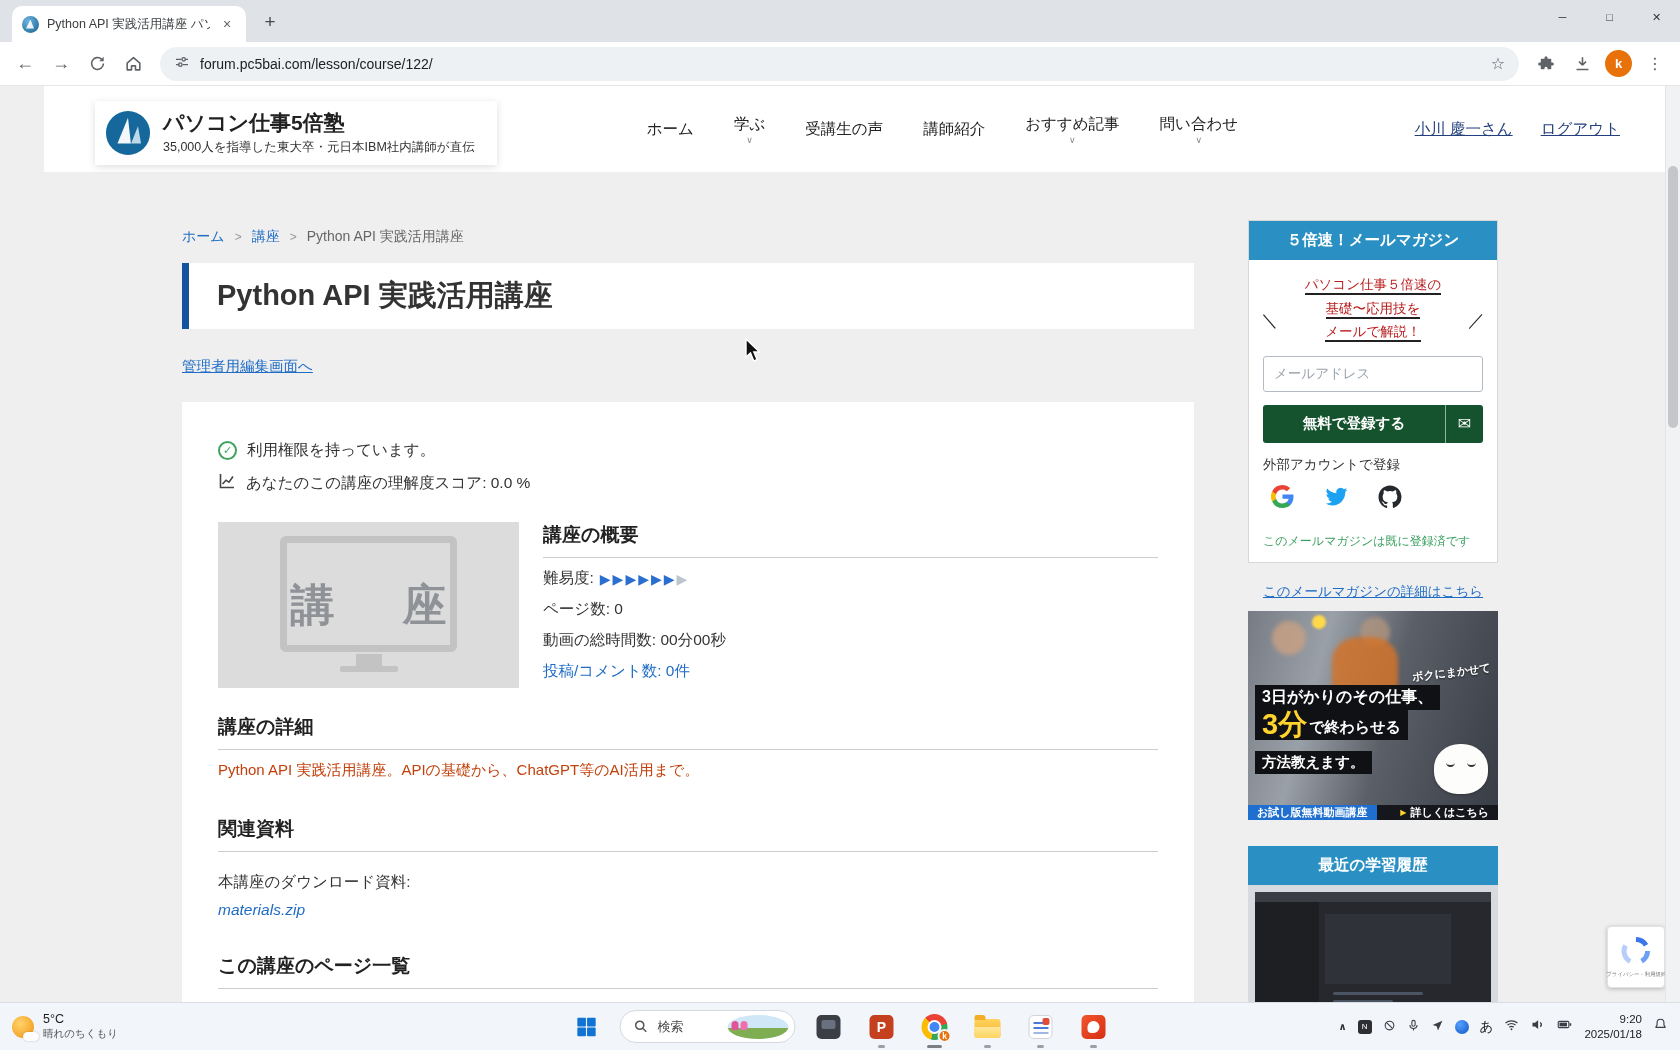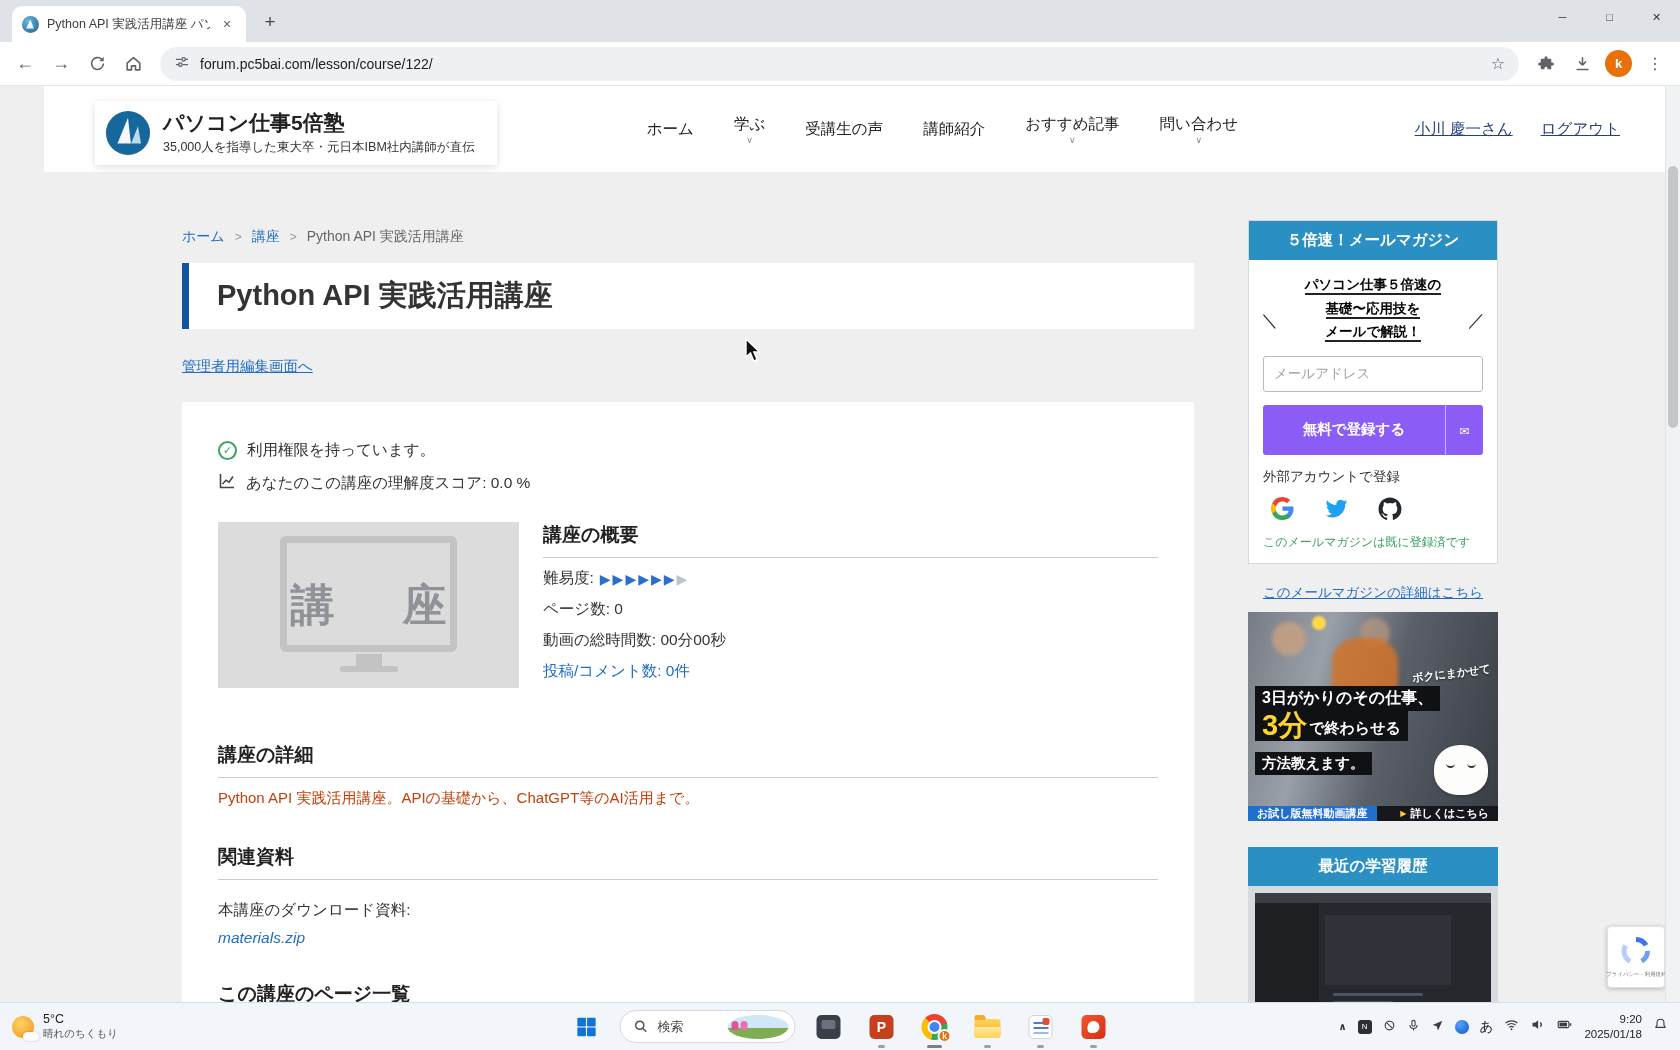--- a/index.html
+++ b/index.html
@@ -58,45 +58,45 @@
   .monitor{position:absolute;left:62px;right:62px;top:14px;bottom:36px;border:7px solid #c3c3c3;border-radius:6px;}
   .monitor-stand{position:absolute;left:50%;transform:translateX(-50%);bottom:22px;width:26px;height:12px;background:#c3c3c3;}
   .monitor-base{position:absolute;left:50%;transform:translateX(-50%);bottom:16px;width:58px;height:6px;background:#c3c3c3;border-radius:2px;}
   .course-img-text{position:relative;font-size:44px;font-weight:bold;color:#8f9398;letter-spacing:28px;padding-left:28px;}
   .overview-col{flex:1;min-width:0;}
   .sec-heading{font-size:19px;font-weight:bold;color:#222;padding-bottom:9px;border-bottom:1px solid #ccc;}
   .ov-line{font-size:15.5px;color:#333;margin-top:10px;display:flex;align-items:center;gap:6px;}
   .tri{color:#2a6fd0;font-size:14px;letter-spacing:2px;}
   .tri.dim{color:#bcc5cf;}
   .link-blue{color:#1f6cc5;text-decoration:none;}
-  .detail-heading{margin-top:54px;}
+  .detail-heading{margin-top:26px;}
   .detail-text{font-size:15px;color:#c2410c;margin-top:8px;line-height:1.6;}
   .materials-heading{margin-top:34px;}
   .materials-label{font-size:15.5px;color:#333;margin-top:20px;}
   .materials-link{display:inline-block;margin-top:8px;font-size:15.5px;font-style:italic;}
   .pages-heading{margin-top:34px;}
 
   
   .nl-card{background:#fff;border:1px solid #d8d8d8;}
   .blue-bar{background:#2a90c3;color:#fff;font-weight:bold;font-size:15.5px;text-align:center;padding:9px 0;}
   .nl-body{padding:13px 14px 12px;}
   .promo-wrap{position:relative;text-align:center;}
-  .promo-line{font-size:13.5px;font-weight:bold;color:#000000;line-height:1.75;}
+  .promo-line{font-size:13.5px;font-weight:normal;color:#b91c1c;line-height:1.75;}
   .promo-line span{border-bottom:2px solid #222;padding-bottom:1px;}
   .deco{position:absolute;font-size:17px;color:#222;top:36px;}
   .deco.l{left:-2px;} .deco.r{right:-2px;}
   .email-input{width:100%;height:36px;border:1px solid #b4bbc3;border-radius:3px;margin-top:12px;padding:0 10px;font-size:13.5px;color:#333;font-family:inherit;outline:none;}
   .email-input::placeholder{color:#9aa3ad;}
-  .reg-btn{width:100%;height:50px;background:#8b5cf6;border:none;border-radius:3px;margin-top:13px;display:flex;align-items:stretch;color:#fff;cursor:pointer;font-family:Liberation Mono, monospace;}
+  .reg-btn{width:100%;height:38px;background:#14532d;border:none;border-radius:3px;margin-top:13px;display:flex;align-items:stretch;color:#fff;cursor:pointer;font-family:Liberation Serif, serif;}
   .reg-label{flex:1;display:flex;align-items:center;justify-content:center;font-size:14.5px;font-weight:bold;}
   .reg-mail{width:38px;border-left:1px solid rgba(255,255,255,.55);display:flex;align-items:center;justify-content:center;font-size:16px;}
   .external-label{font-size:13.5px;color:#333;margin-top:13px;}
   .social-row{display:flex;align-items:center;gap:30px;margin-top:11px;padding-left:8px;}
   .social-row svg{display:block;}
-  .registered-note{font-size:12px;color:#3ba060;margin-top:13px;}
+  .registered-note{font-size:12px;color:#3ba060;margin-top:24px;}
   .nl-details-link{display:block;text-align:center;margin-top:20px;font-size:13.5px;color:#1f6cc5;text-decoration:underline;}
 
   .ad{position:relative;height:209px;margin-top:10px;overflow:hidden;background:linear-gradient(105deg,#767b84 0%,#9aa0a8 28%,#5a5f68 55%,#383c44 100%);}
   .blob{position:absolute;border-radius:50%;filter:blur(2px);}
   .blob.face1{left:24px;top:10px;width:34px;height:34px;background:#caa183;opacity:.8;}
   .blob.face2{left:112px;top:6px;width:30px;height:30px;background:#b9987e;opacity:.7;}
   .blob.shirt{left:84px;top:26px;width:66px;height:60px;background:#d2732a;opacity:.85;border-radius:40% 40% 20% 20%;}
   .blob.bulb{left:64px;top:4px;width:14px;height:14px;background:#ffd94a;filter:blur(1px);}
   .ad-bubble{position:absolute;right:7px;top:54px;color:#fff;font-size:11px;font-weight:bold;transform:rotate(-7deg);text-shadow:0 1px 2px rgba(0,0,0,.6);}
   .ad-chara{position:absolute;right:10px;bottom:26px;width:54px;height:50px;background:#fdfdfb;border-radius:48% 48% 44% 44%;box-shadow:0 1px 3px rgba(0,0,0,.3);}

